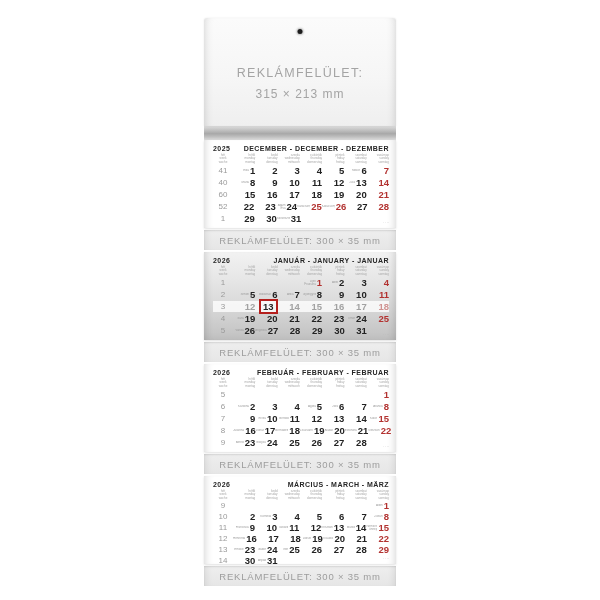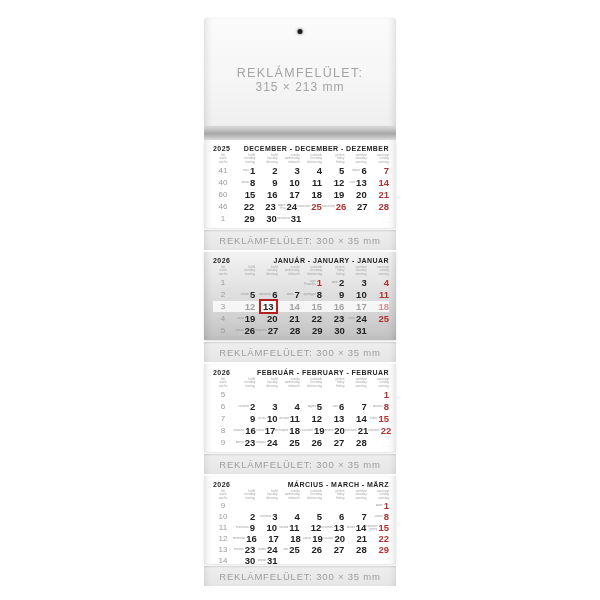--- a/index.html
+++ b/index.html
@@ -7,21 +7,21 @@
   .strip{width:192px;margin:0 auto;padding-top:18px;}
 
   
   .ad-panel{position:relative;height:108px;border-radius:3px 3px 0 0;
     background:linear-gradient(180deg,#fbfbfb 0%,#f6f6f6 55%,#efefef 100%);
     box-shadow:inset 8px 0 10px -8px rgba(0,0,0,.18), inset -8px 0 10px -8px rgba(0,0,0,.18), 0 0 2px rgba(0,0,0,.10);}
   .hole{position:absolute;top:11px;left:50%;transform:translateX(-50%);width:5px;height:5px;border-radius:50%;
     background:#1d1d1d;box-shadow:0 0 2px 1px rgba(0,0,0,.25);}
   .ad-text{position:absolute;top:48px;left:0;right:0;text-align:center;color:#a4a4a4;}
   .ad-line1{font-size:12.5px;letter-spacing:1.3px;}
-  .ad-line2{font-size:12px;letter-spacing:1px;}
+  .ad-line2{font-size:12px;letter-spacing:1px;margin-top:7px;}
   .roll{height:14px;background:linear-gradient(180deg,#dedede 0%,#a8a8a8 55%,#c2c2c2 80%,#dcdcdc 100%);}
 
   
   .month-panel{position:relative;height:88px;box-sizing:border-box;padding:5px 7px 4px 9px;
     display:flex;flex-direction:column;background:#ffffff;
     box-shadow:inset 8px 0 10px -8px rgba(0,0,0,.20), inset -8px 0 10px -8px rgba(0,0,0,.20), 0 1px 2px rgba(0,0,0,.12);}
   .month-panel.gray{background:linear-gradient(180deg,#f2f2f2 0%,#e7e7e7 30%,#d8d8d8 62%,#c6c6c6 92%,#bdbdbd 100%);}
   .month-header{display:flex;justify-content:space-between;align-items:baseline;
     font-weight:bold;font-size:7px;letter-spacing:.45px;color:#262626;}
   .rows{flex:1;display:flex;flex-direction:column;justify-content:space-between;margin-top:2px;}
@@ -161,21 +161,21 @@
               <div style="display: inline;">19</div>
             </div>
             <div class="cell">
               <div style="display: inline;">20</div>
             </div>
             <div class="cell">
               <div class="c-red" style="display: inline;">21</div>
             </div>
           </div>
           <div class="row">
-            <div class="wkcol">46</div>
+            <div class="wkcol">52</div>
             <div class="cell">
               <div style="display: inline;">22</div>
             </div>
             <div class="cell">
               <div style="display: inline;">23</div>
             </div>
             <div class="cell">
               <div class="note">Ádám Éva</div>
               <div style="display: inline;">24</div>
             </div>

